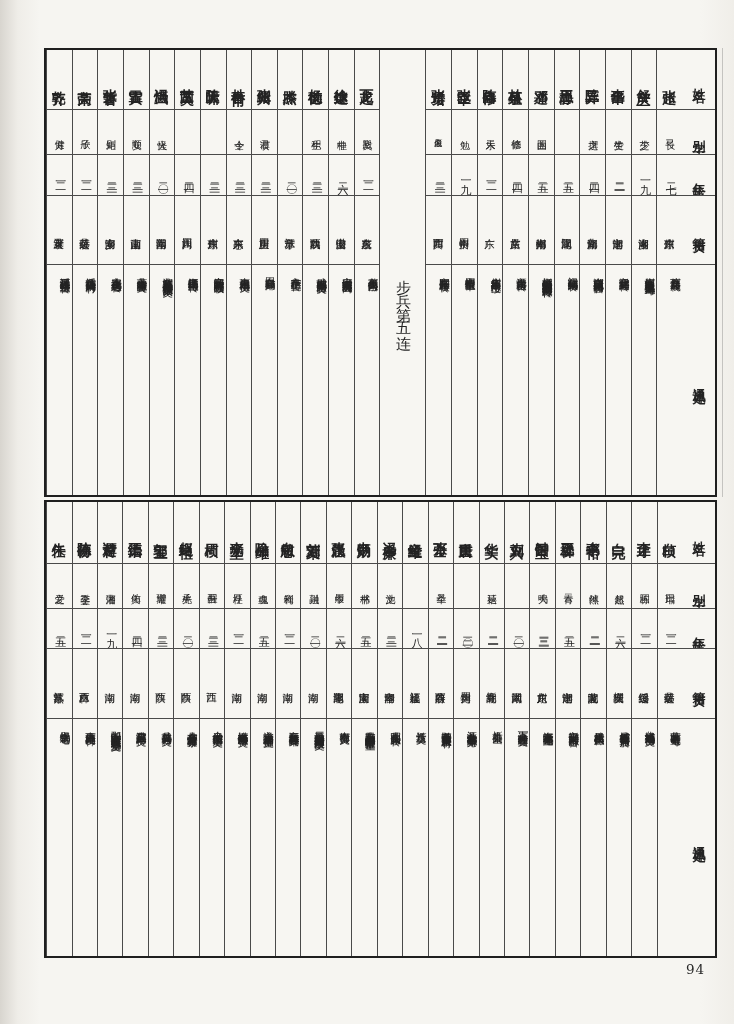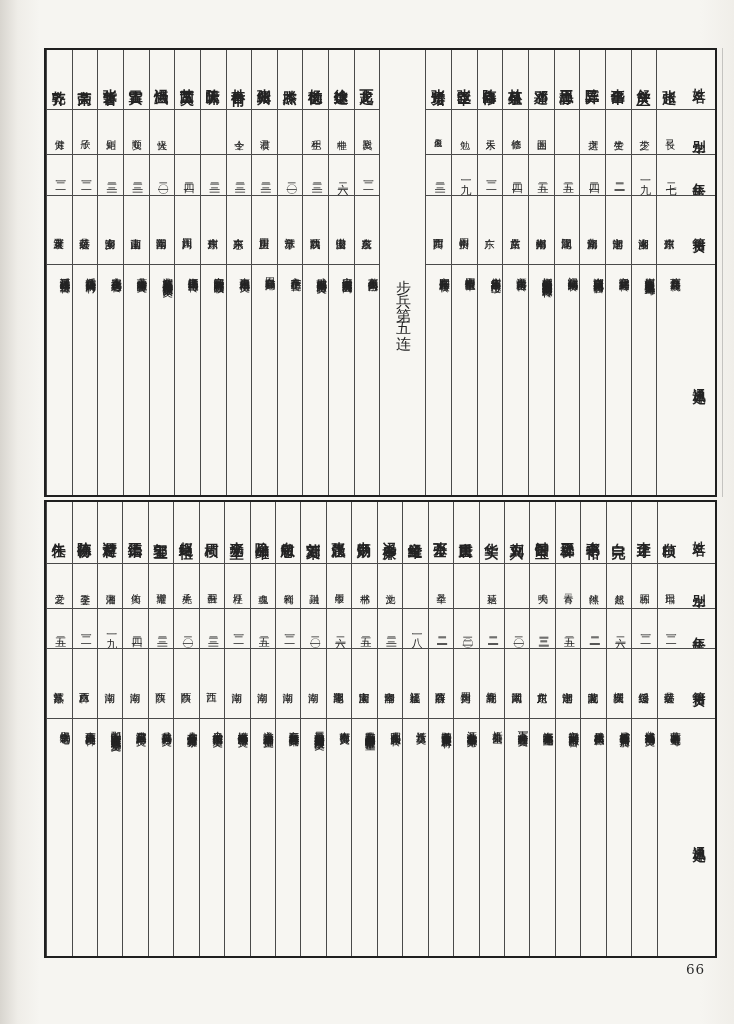--- a/index.html
+++ b/index.html
@@ -421,13 +421,13 @@
     <div class="tcol">
       <div class="cell row-name">朱任</div>
       <div class="cell row-courtesy">爱之</div>
       <div class="cell row-age">二五</div>
       <div class="cell row-native">江苏常熟</div>
       <div class="cell row-address">无锡杨舍老宅</div>
     </div>
   </div>
 
 <div class="scan-line"></div>
-<div class="page-number">66</div>
+<div class="page-number">94</div>
 
 </body></html>

